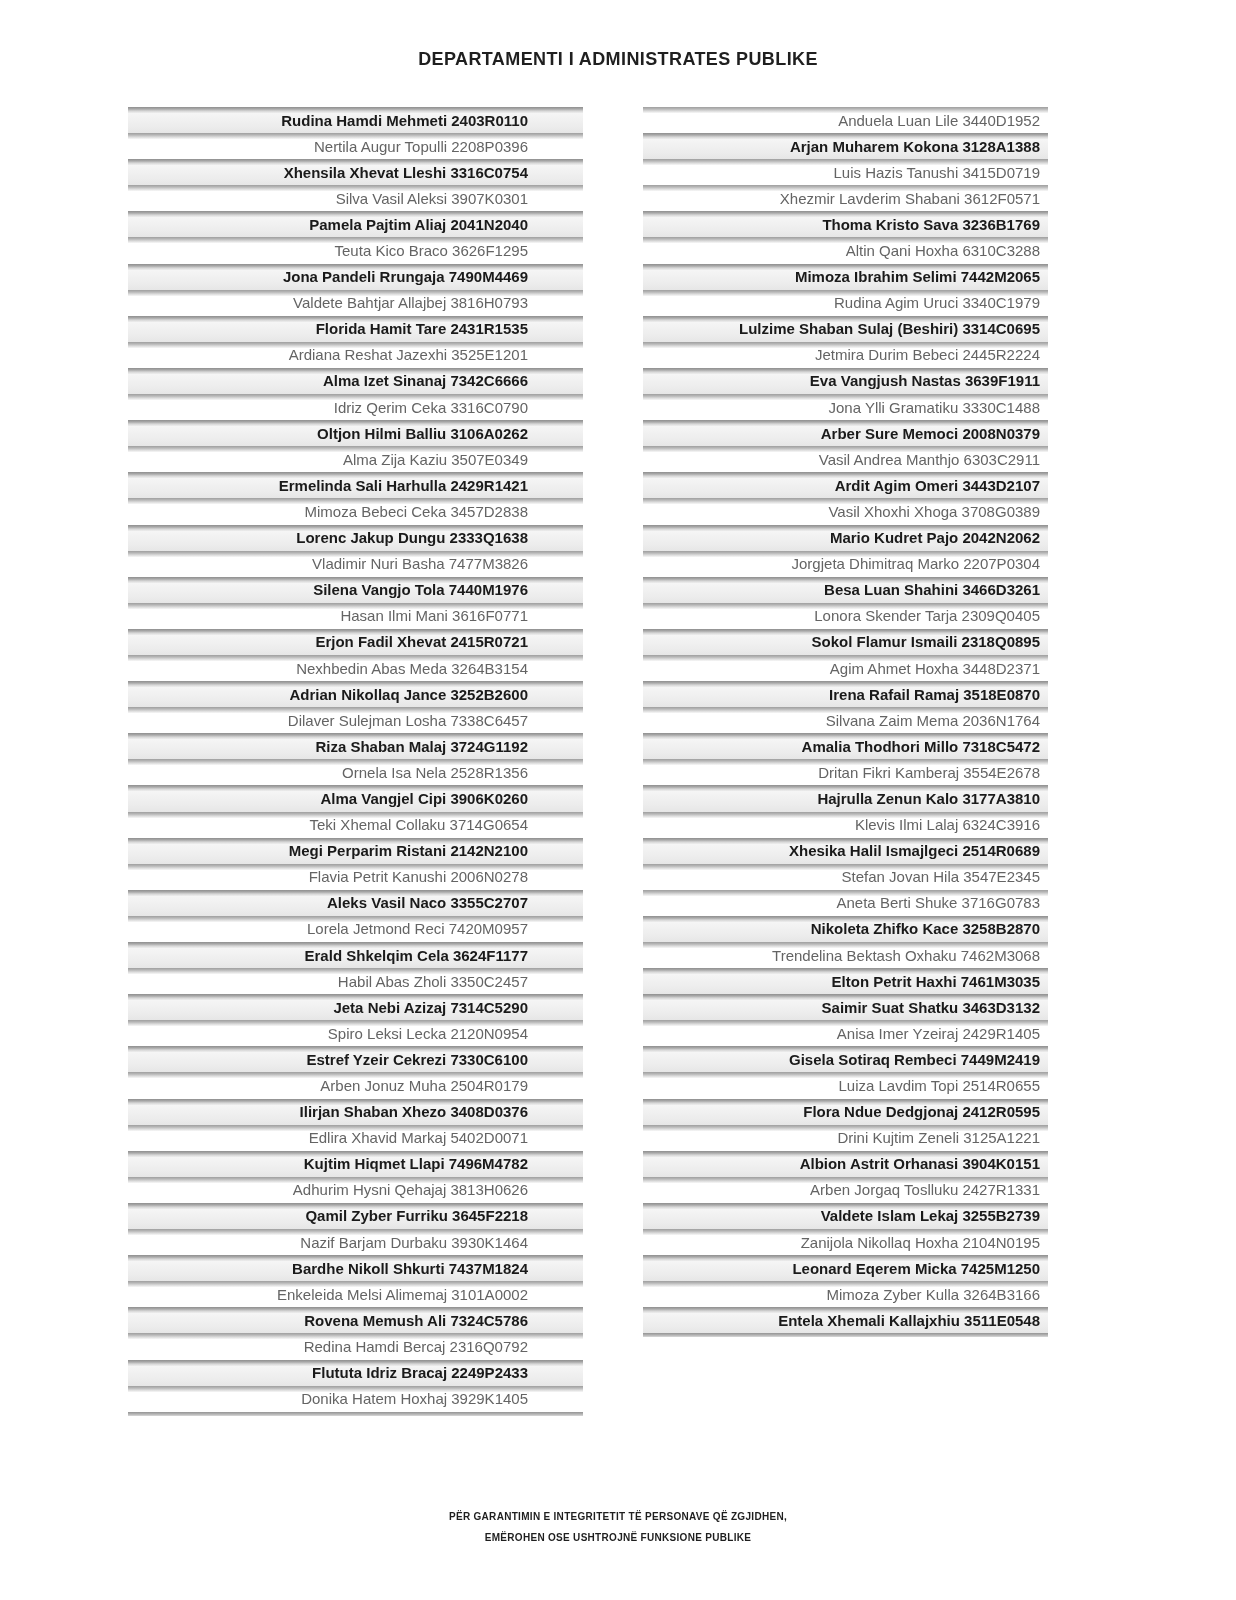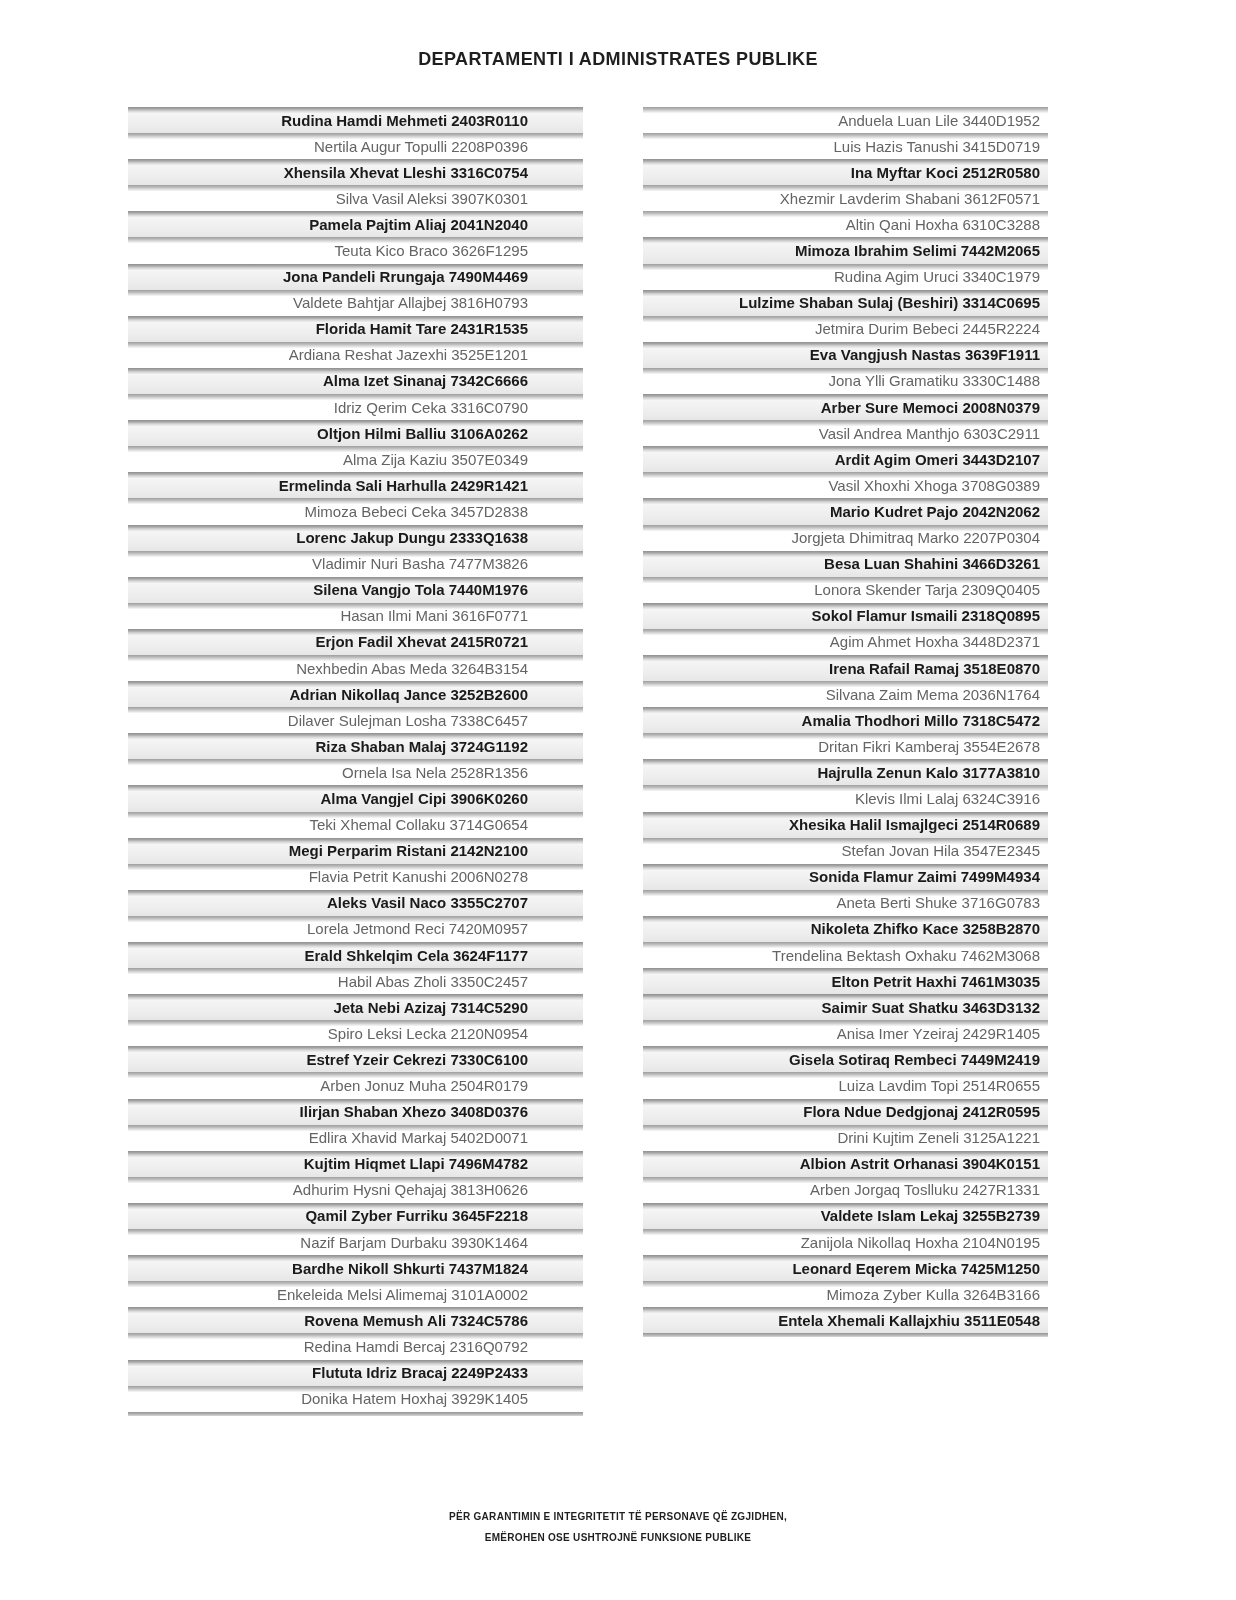--- a/index.html
+++ b/index.html
@@ -232,29 +232,32 @@
       </div>
       <div class="row plain">
         <span>Donika Hatem Hoxhaj 3929K1405</span>
       </div>
     </div>
 
   <div class="col col-right">
       <div class="row plain">
         <span>Anduela Luan Lile 3440D1952</span>
       </div>
+      <div class="row shaded">
+        <span>Arjan Muharem Kokona 3128A1388</span>
+      </div>
       <div class="row plain">
         <span>Luis Hazis Tanushi 3415D0719</span>
       </div>
-      <div class="row shaded">
-        <span>Ina Myftar Koci 2512R0580</span>
-      </div>
       <div class="row plain">
         <span>Xhezmir Lavderim Shabani 3612F0571</span>
       </div>
+      <div class="row shaded">
+        <span>Thoma Kristo Sava 3236B1769</span>
+      </div>
       <div class="row plain">
         <span>Altin Qani Hoxha 6310C3288</span>
       </div>
       <div class="row shaded">
         <span>Mimoza Ibrahim Selimi 7442M2065</span>
       </div>
       <div class="row plain">
         <span>Rudina Agim Uruci 3340C1979</span>
       </div>
       <div class="row shaded">
@@ -315,23 +318,20 @@
         <span>Hajrulla Zenun Kalo 3177A3810</span>
       </div>
       <div class="row plain">
         <span>Klevis Ilmi Lalaj 6324C3916</span>
       </div>
       <div class="row shaded">
         <span>Xhesika Halil Ismajlgeci 2514R0689</span>
       </div>
       <div class="row plain">
         <span>Stefan Jovan Hila 3547E2345</span>
-      </div>
-      <div class="row shaded">
-        <span>Sonida Flamur Zaimi 7499M4934</span>
       </div>
       <div class="row plain">
         <span>Aneta Berti Shuke 3716G0783</span>
       </div>
       <div class="row shaded">
         <span>Nikoleta Zhifko Kace 3258B2870</span>
       </div>
       <div class="row plain">
         <span>Trendelina Bektash Oxhaku 7462M3068</span>
       </div>

